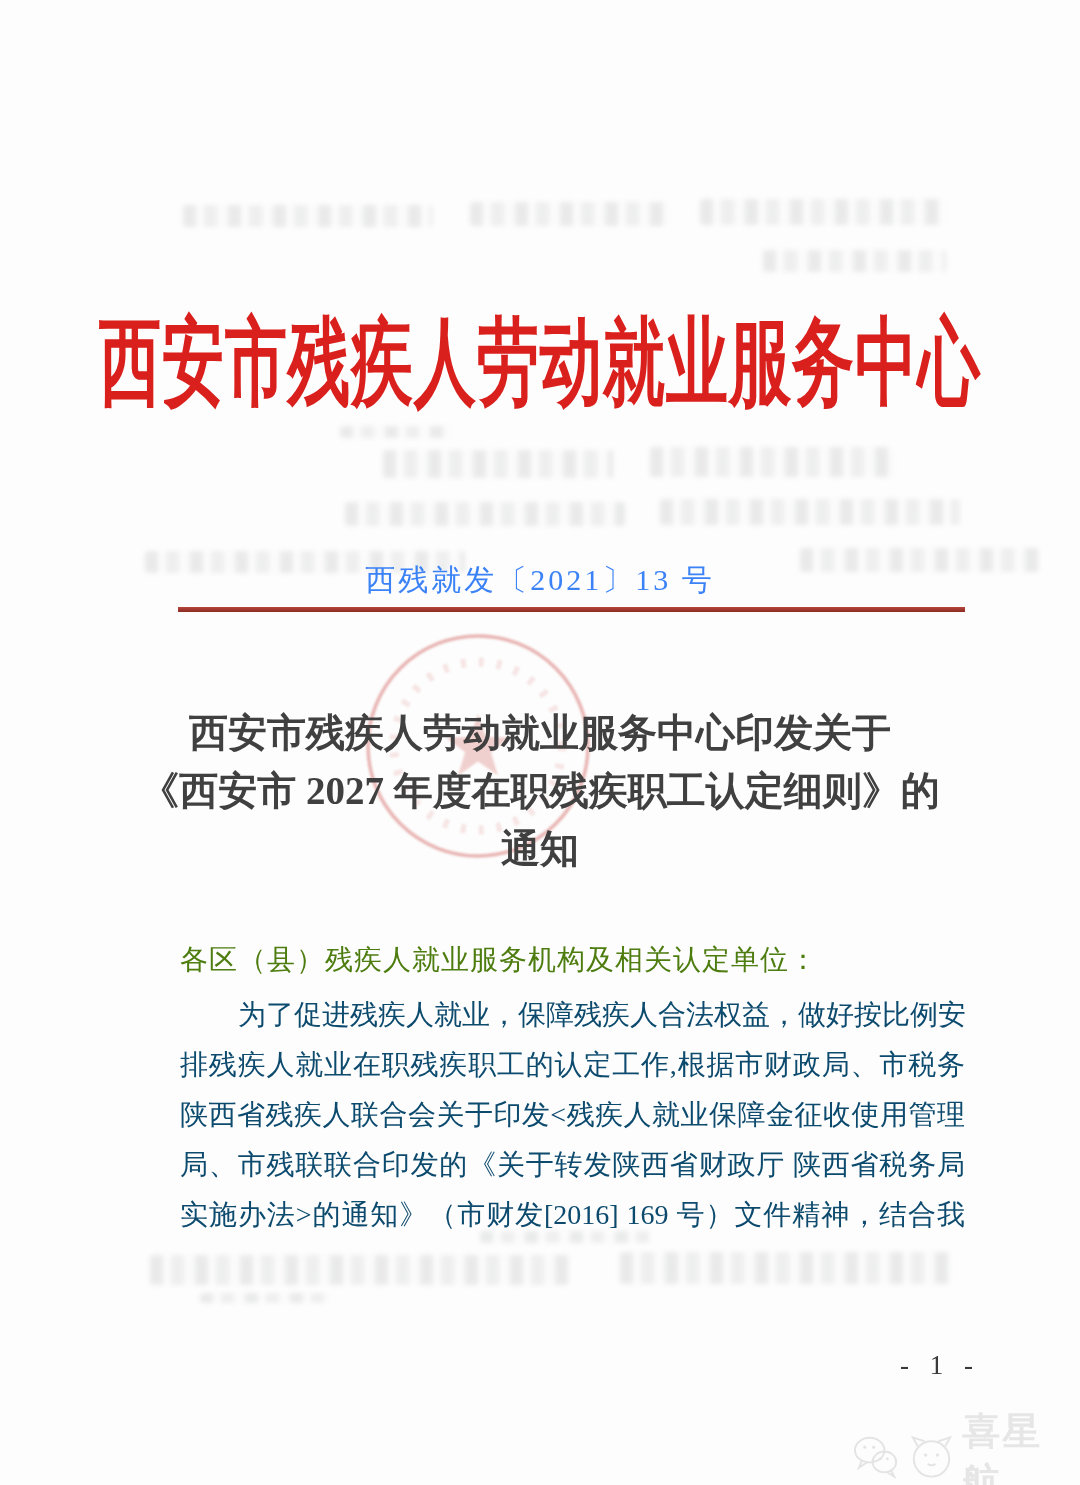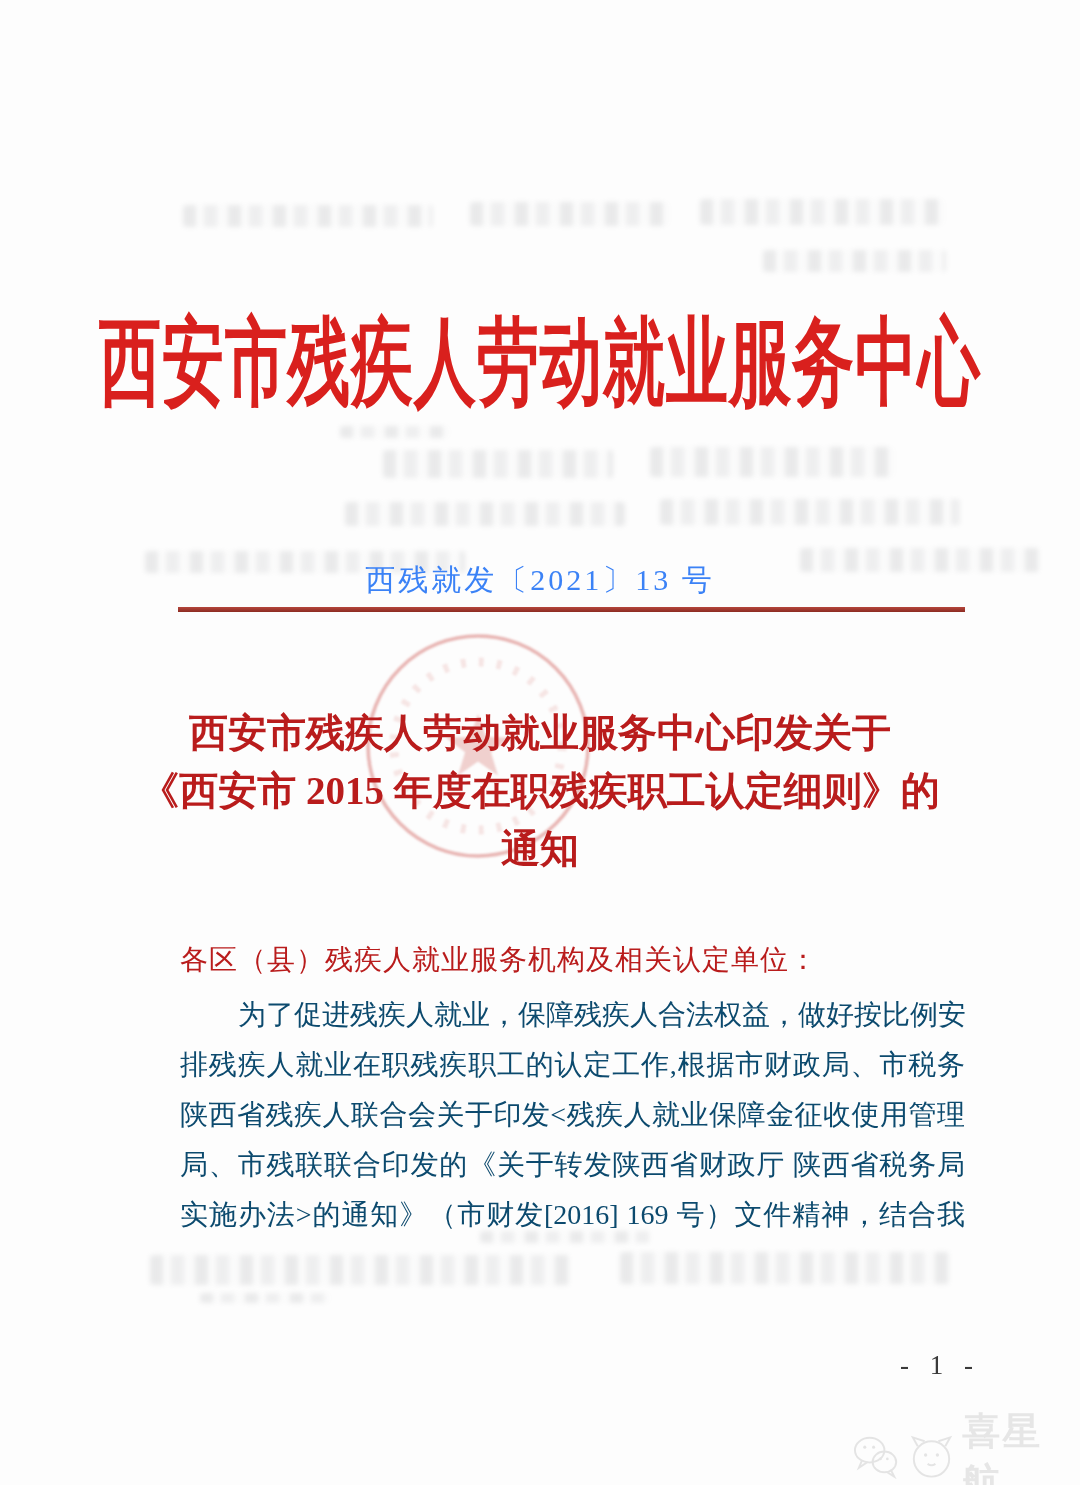--- a/index.html
+++ b/index.html
@@ -29,26 +29,26 @@
   
   .red-line{
     position:absolute;top:607px;left:178px;width:787px;height:5px;
     background:linear-gradient(#b5463c,#8c2b22);
   }
   
   .seal{position:absolute;left:358px;top:626px;width:240px;height:240px;filter:blur(1.2px);}
   
   .notice-title{
     position:absolute;top:704px;left:55px;width:970px;text-align:center;
-    font-weight:700;color:#b91c1c;font-size:39px;line-height:58px;
+    font-weight:700;color:#404040;font-size:39px;line-height:58px;
   }
   
   .salutation{
     position:absolute;top:941px;left:180px;width:800px;
-    font-size:28px;color:#b91c1c;letter-spacing:1px;white-space:nowrap;
+    font-size:28px;color:#4d7c0f;letter-spacing:1px;white-space:nowrap;
   }
   .para{
     position:absolute;top:990px;left:180px;width:785px;
     font-size:28px;color:#0c4a6e;
   }
   .para-line{
     height:50px;line-height:50px;
     text-align:justify;text-align-last:justify;text-justify:inter-character;
     overflow:hidden;white-space:nowrap;
   }
@@ -97,21 +97,21 @@
 
   <svg class="seal" viewBox="0 0 240 240">
     <circle cx="120" cy="120" r="110" fill="none" stroke="rgba(200,66,60,0.38)" stroke-width="3.5"></circle>
     <circle cx="120" cy="120" r="84" fill="none" stroke="rgba(200,66,60,0.13)" stroke-width="9" stroke-dasharray="5 13"></circle>
     <path d="M120,88 L128,111 L152.3,111.5 L132.9,126.2 L140,149.5 L120,135.6
              L100,149.5 L107.1,126.2 L87.7,111.5 L112,111 Z" fill="rgba(200,66,60,0.24)"></path>
   </svg>
 
   <div class="notice-title">
     <div>西安市残疾人劳动就业服务中心印发关于</div>
-    <div>《西安市 2015 年度在职残疾职工认定细则》的</div>
+    <div>《西安市 2027 年度在职残疾职工认定细则》的</div>
     <div>通知</div>
   </div>
 
   <div class="salutation">各区（县）残疾人就业服务机构及相关认定单位：</div>
 
   <div class="para">
     <div class="para-line indent">为了促进残疾人就业，保障残疾人合法权益，做好按比例安</div>
     <div class="para-line">排残疾人就业在职残疾职工的认定工作,根据市财政局、市税务</div>
     <div class="para-line">陕西省残疾人联合会关于印发&lt;残疾人就业保障金征收使用管理</div>
     <div class="para-line">局、市残联联合印发的《关于转发陕西省财政厅 陕西省税务局</div>

